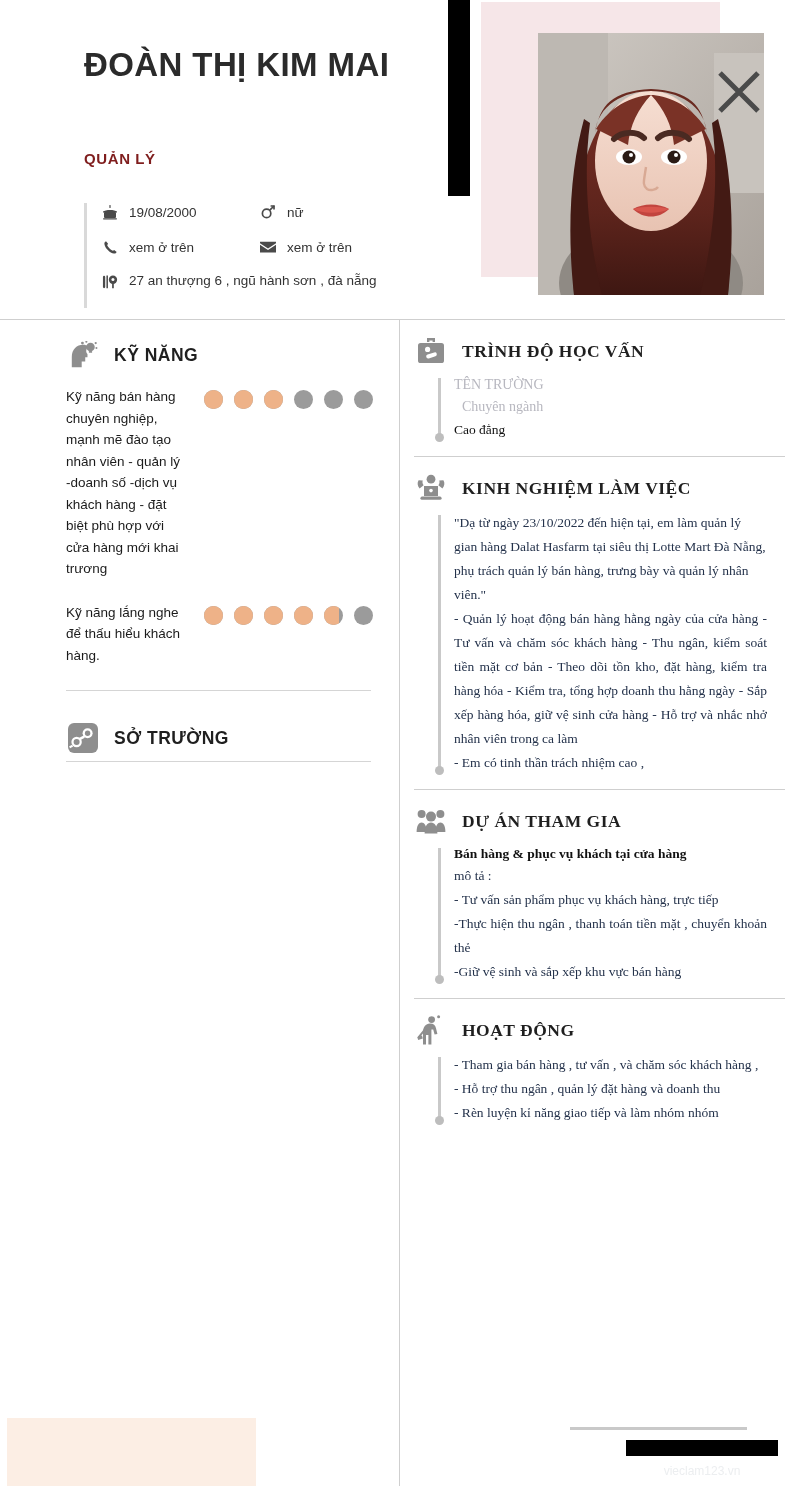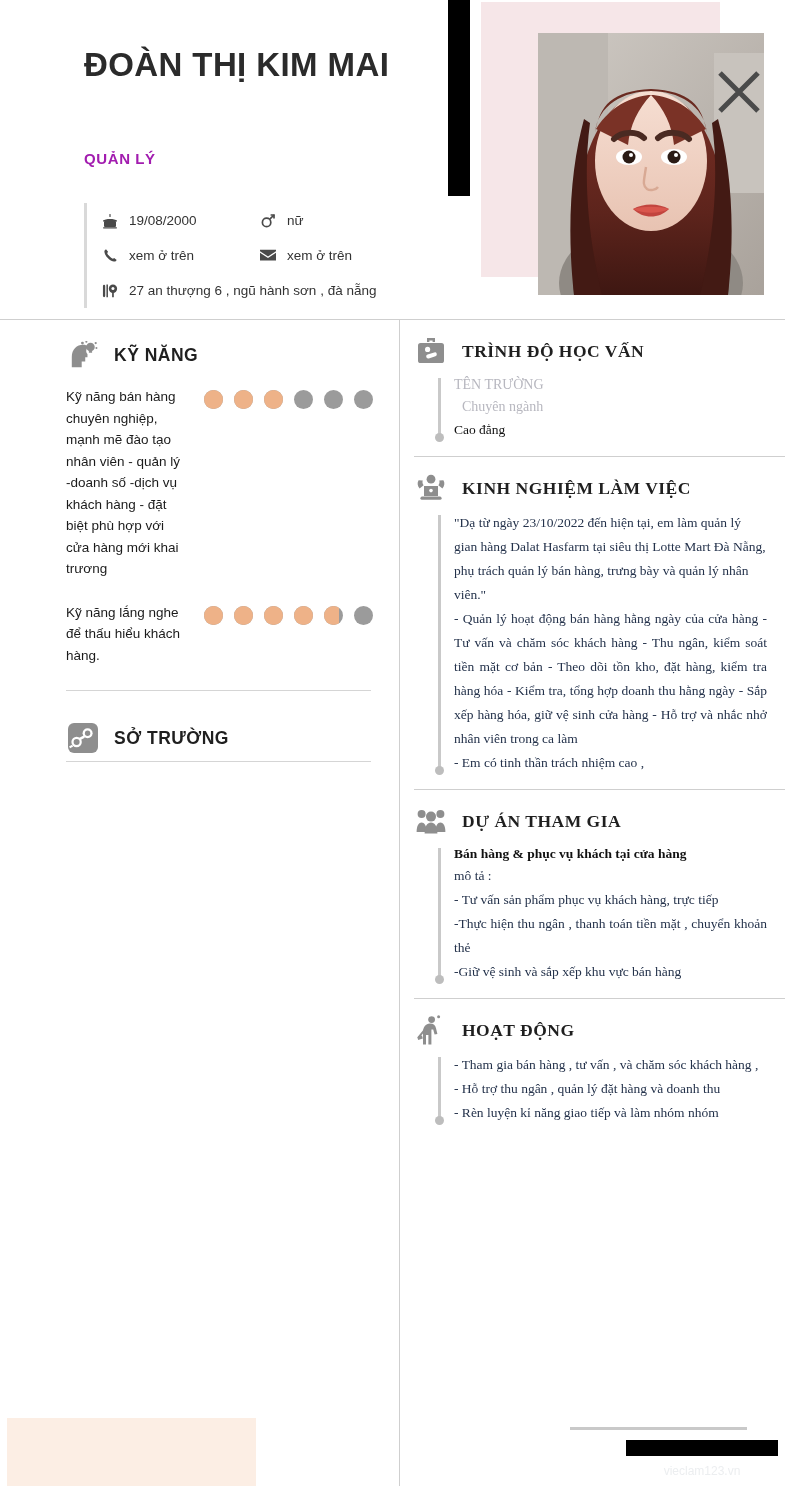--- a/index.html
+++ b/index.html
@@ -54,33 +54,33 @@
     letter-spacing: 0.4px;
     line-height: 50px;
     color: #2b2b2b;
   }
   .job-title {
     position: absolute;
     left: 84px; top: 150px;
     font-size: 15px;
     font-weight: bold;
     letter-spacing: 0.6px;
-    color: #a21caf;
+    color: #7f1d1d;
   }
 
   .contact {
     position: absolute;
     left: 84px; top: 203px;
     width: 360px;
     border-left: 3px solid #d9d9d9;
     padding-left: 12px;
   }
   .contact-row {
     display: flex;
-    align-items: center;
+    align-items: flex-start;
     height: 35px;
   }
   .ci {
     display: inline-flex;
     align-items: center;
     justify-content: center;
     width: 22px; height: 18px;
     flex: 0 0 22px;
     color: #4a4a4a;
   }

